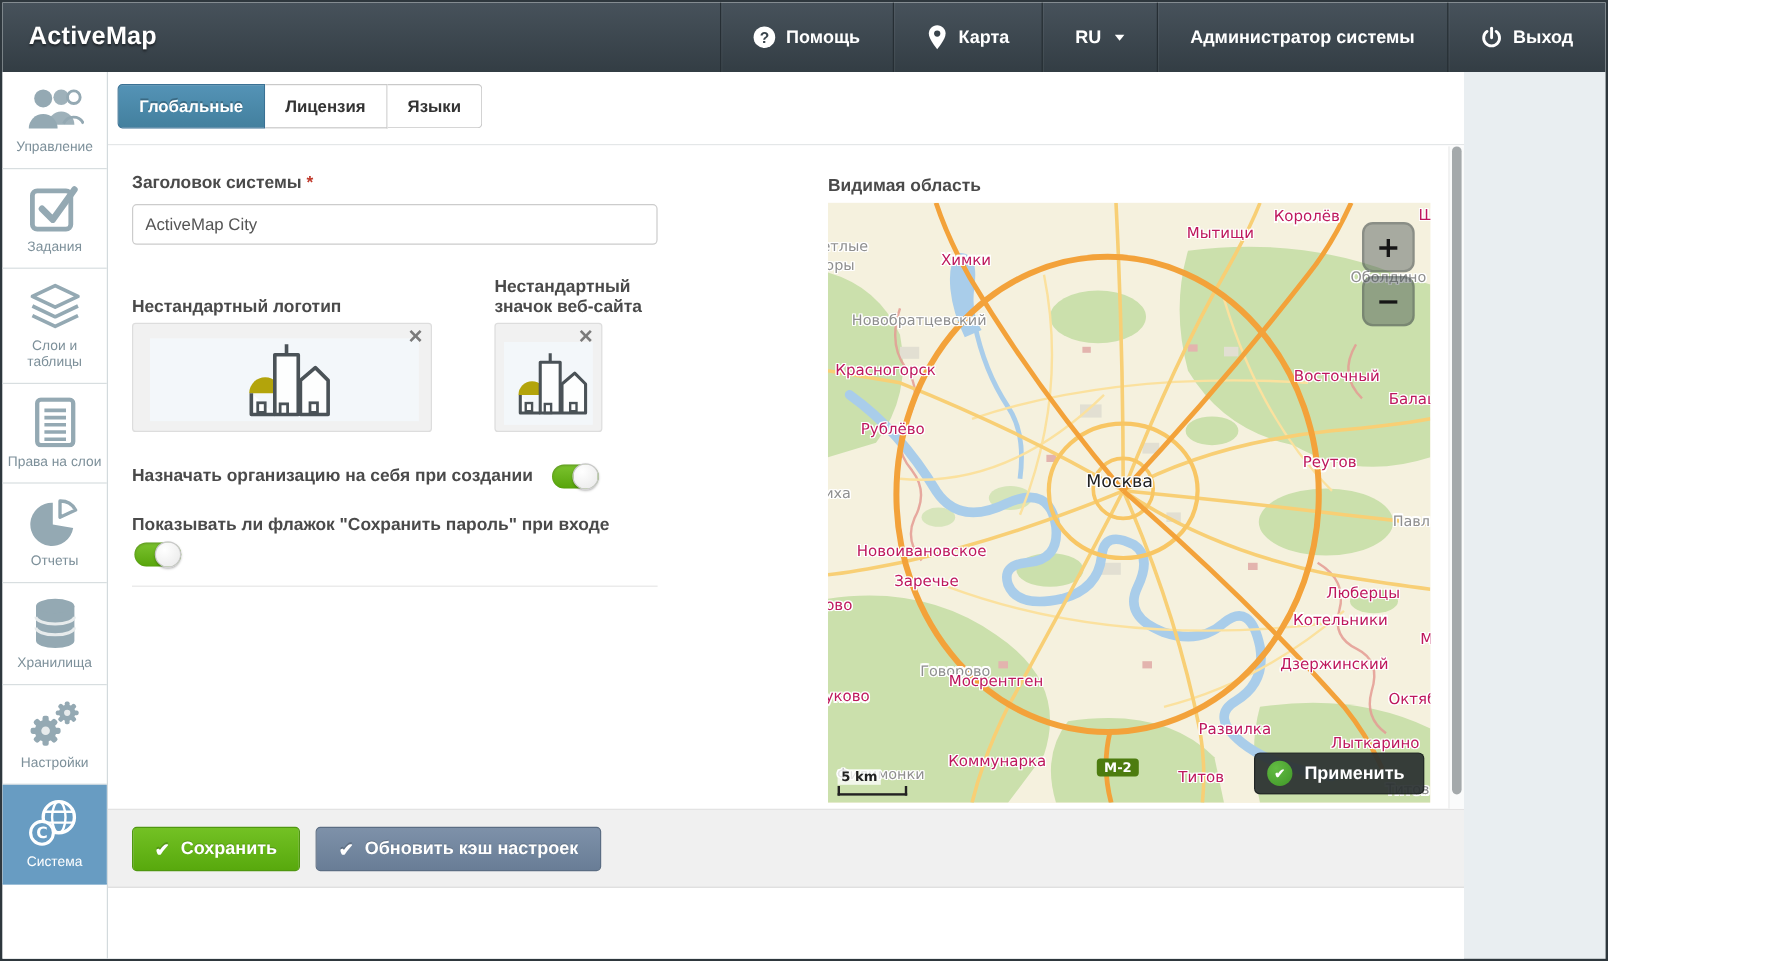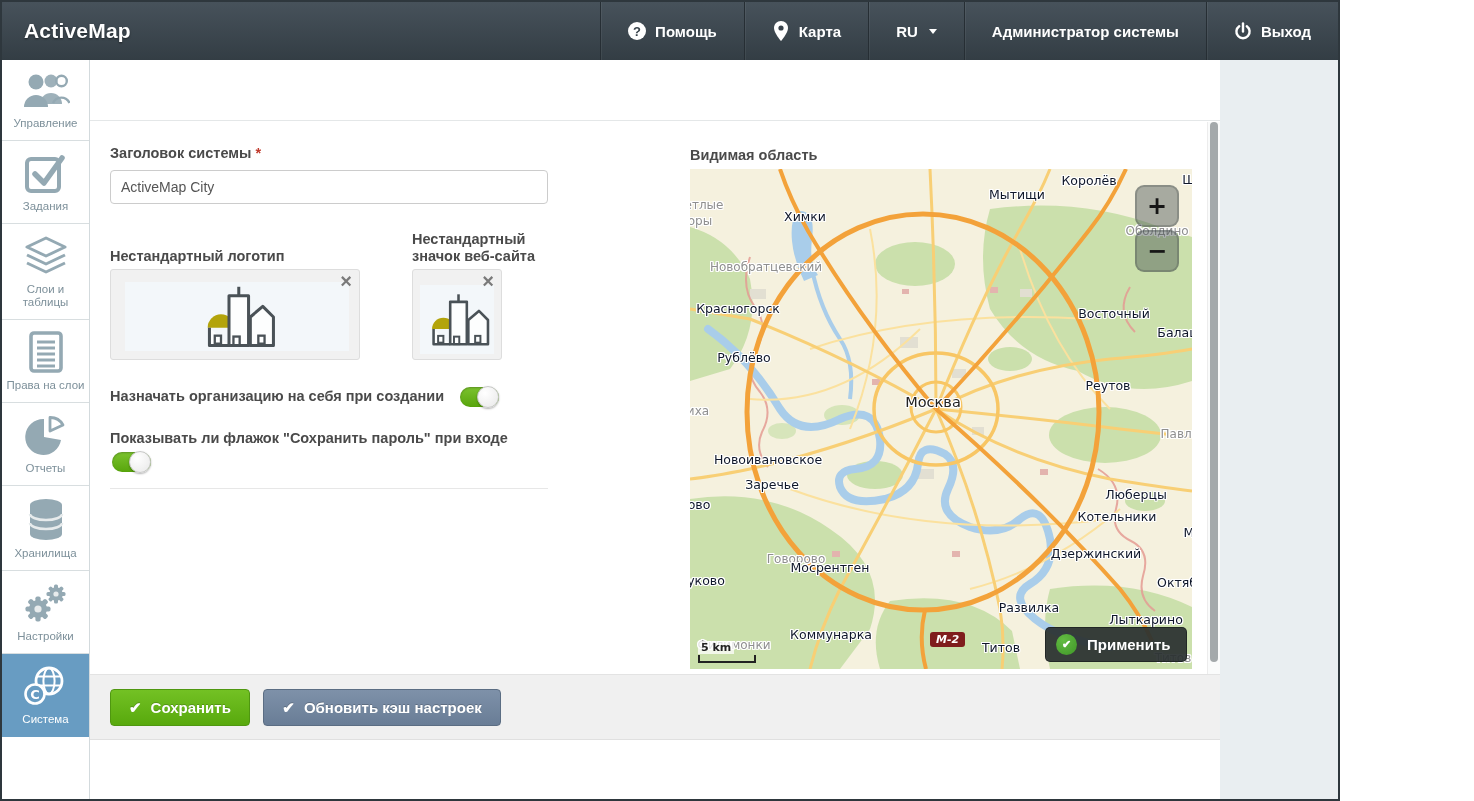--- a/index.html
+++ b/index.html
@@ -66,41 +66,41 @@
   .trow2-label { position:absolute; left:20px; top:370px; font-size:14.5px; font-weight:bold; color:#4a4a4a; }
   .trow2-toggle { position:absolute; left:22px; top:392px; }
   .fdiv { position:absolute; left:20px; top:428px; width:438px; height:1px; background:#e7e7e7; }
 
   
   .map-title { left:600px; top:87px; }
   .map { position:absolute; left:600px; top:109px; width:502px; height:500px; overflow:hidden;
          background:#f5f1de; cursor:grab; }
   .map svg.base { position:absolute; left:0; top:0; }
   .mlabel { position:absolute; transform:translate(-50%,-50%); white-space:nowrap; pointer-events:none;
-            font-family:"DejaVu Sans",sans-serif; font-size:12.5px; color:#0f172a;
+            font-family:"DejaVu Sans",sans-serif; font-size:12.5px; color:#be185d;
             text-shadow:1px 0 0 #fff,-1px 0 0 #fff,0 1px 0 #fff,0 -1px 0 #fff,1px 1px 0 #fff,
                         -1px -1px 0 #fff,1px -1px 0 #fff,-1px 1px 0 #fff; }
   .mlabel.m { color:#8f8f8f; font-size:12px; }
   .mlabel.b { font-size:14.5px; color:#222; }
   .zoomctl { position:absolute; right:13px; top:16px; width:44px; }
   .zbtn { width:44px; height:42px; border-radius:9px; background:rgba(73,84,84,.45);
           border:2px solid rgba(50,58,58,.25); color:#161616; font-size:24px; font-weight:bold;
           display:flex; align-items:center; justify-content:center; cursor:pointer; margin-bottom:3px;
           font-family:"DejaVu Sans",sans-serif; }
   .apply-btn { position:absolute; left:355px; top:458px; height:35px; padding:0 16px 0 10px;
                background:rgba(42,48,48,.93); border-radius:5px; display:flex; align-items:center; gap:10px;
                color:#fff; font-size:15px; font-weight:bold; cursor:pointer; border:1px solid rgba(20,24,24,.6); }
   .apply-btn .disc { width:21px; height:21px; border-radius:50%; background:radial-gradient(circle at 35% 30%,#63bc43,#3f9627);
                      color:#fff; font-size:11px; display:flex; align-items:center; justify-content:center; }
   .scalebar { position:absolute; left:8px; bottom:6px; font-family:"DejaVu Sans",sans-serif; }
   .scalebar .txt { font-size:11px; font-weight:bold; color:#222; background:rgba(255,255,255,.75);
                    padding:0 3px; display:inline-block; margin-bottom:-2px; }
   .scalebar .bar { width:58px; height:8px; border:2px solid #222; border-top:none; }
-  .roadbadge { position:absolute; left:240px; top:463px; background:#7f1d1d; color:#fff; font-size:11px;
-               font-weight:bold; padding:1px 6px; border-radius:3px; font-family:"DejaVu Sans",sans-serif;font-style:italic; }
+  .roadbadge { position:absolute; left:224px; top:463px; background:#4d7c0f; color:#fff; font-size:11px;
+               font-weight:bold; padding:1px 6px; border-radius:3px; font-family:"DejaVu Sans",sans-serif; }
 
   
   .footband { position:absolute; left:0; right:0; top:614px; height:66px; background:#f0f0f0;
               border-top:1px solid #e3e3e3; border-bottom:1px solid #dcdcdc; }
   .btn { height:37px; padding:0 18px; border-radius:4px; font-size:15px; font-weight:bold; color:#fff;
          display:inline-flex; align-items:center; gap:9px; cursor:pointer; border:1px solid transparent;
          font-family:"Liberation Sans",sans-serif; text-shadow:0 -1px 0 rgba(0,0,0,.2); }
   .btn.green { background:linear-gradient(#73c124,#58a90d); border-color:#4f9710; margin-left:20px; margin-top:14px; }
   .btn.slate { background:linear-gradient(#7e91a9,#697d96); border-color:#5b6d83; margin-left:9px; margin-top:14px; }
   .hdiv2 { position:absolute; top:679px; left:0; right:0; height:1px; background:#e0e0e0; }
@@ -253,20 +253,25 @@
         </g>
         <circle cx="13" cy="29" r="9.5" fill="#689cc2" stroke="#fff" stroke-width="2.6"></circle>
         <text x="13" y="33.6" font-size="13" font-weight="bold" fill="#fff" text-anchor="middle" font-family="DejaVu Sans, sans-serif">C</text>
       </svg>
       <span>Система</span>
     </div>
   </div>
 
   <div class="main">
 
+    <div class="tabbar">
+      <div class="tab active">Глобальные</div>
+      <div class="tab">Лицензия</div>
+      <div class="tab">Языки</div>
+    </div>
     <div class="hdiv1"></div>
 
     <div class="flabel" style="left:20px;top:85px;">
       <span>Заголовок системы</span><span class="req">*</span>
     </div>
     <input class="text-input" type="text" value="ActiveMap City" style="">
 
     <div class="flabel" style="left:20px;top:188px;">Нестандартный логотип</div>
     <div class="flabel" style="left:322px;top:171px;width:130px;line-height:17px;">Нестандартный значок веб-сайта</div>
 
@@ -445,21 +450,21 @@
           <span class="mlabel c" style="left: 446px; top: 325px;">Люберцы</span>
 
           <span class="mlabel c" style="left: 9px; top: 335px;">ово</span>
 
           <span class="mlabel c" style="left: 427px; top: 347px;">Котельники</span>
 
           <span class="mlabel m" style="left: 106px; top: 358px; margin-top: 32px;">Говорово</span>
 
           <span class="mlabel c" style="left: 499px; top: 363px;">М</span>
 
-          <span class="mlabel c" style="left: 406px; top: 384px;">Дзержинский</span>
+          <span class="mlabel c" style="left: 422px; top: 384px;">Дзержинский</span>
 
           <span class="mlabel c" style="left: 140px; top: 398px;">Мосрентген</span>
 
           <span class="mlabel c" style="left: 16px; top: 411px;">уково</span>
 
           <span class="mlabel c" style="left: 487px; top: 413px;">Октяб</span>
 
           <span class="mlabel c" style="left: 339px; top: 438px;">Развилка</span>
 
           <span class="mlabel c" style="left: 456px; top: 450px;">Лыткарино</span>

